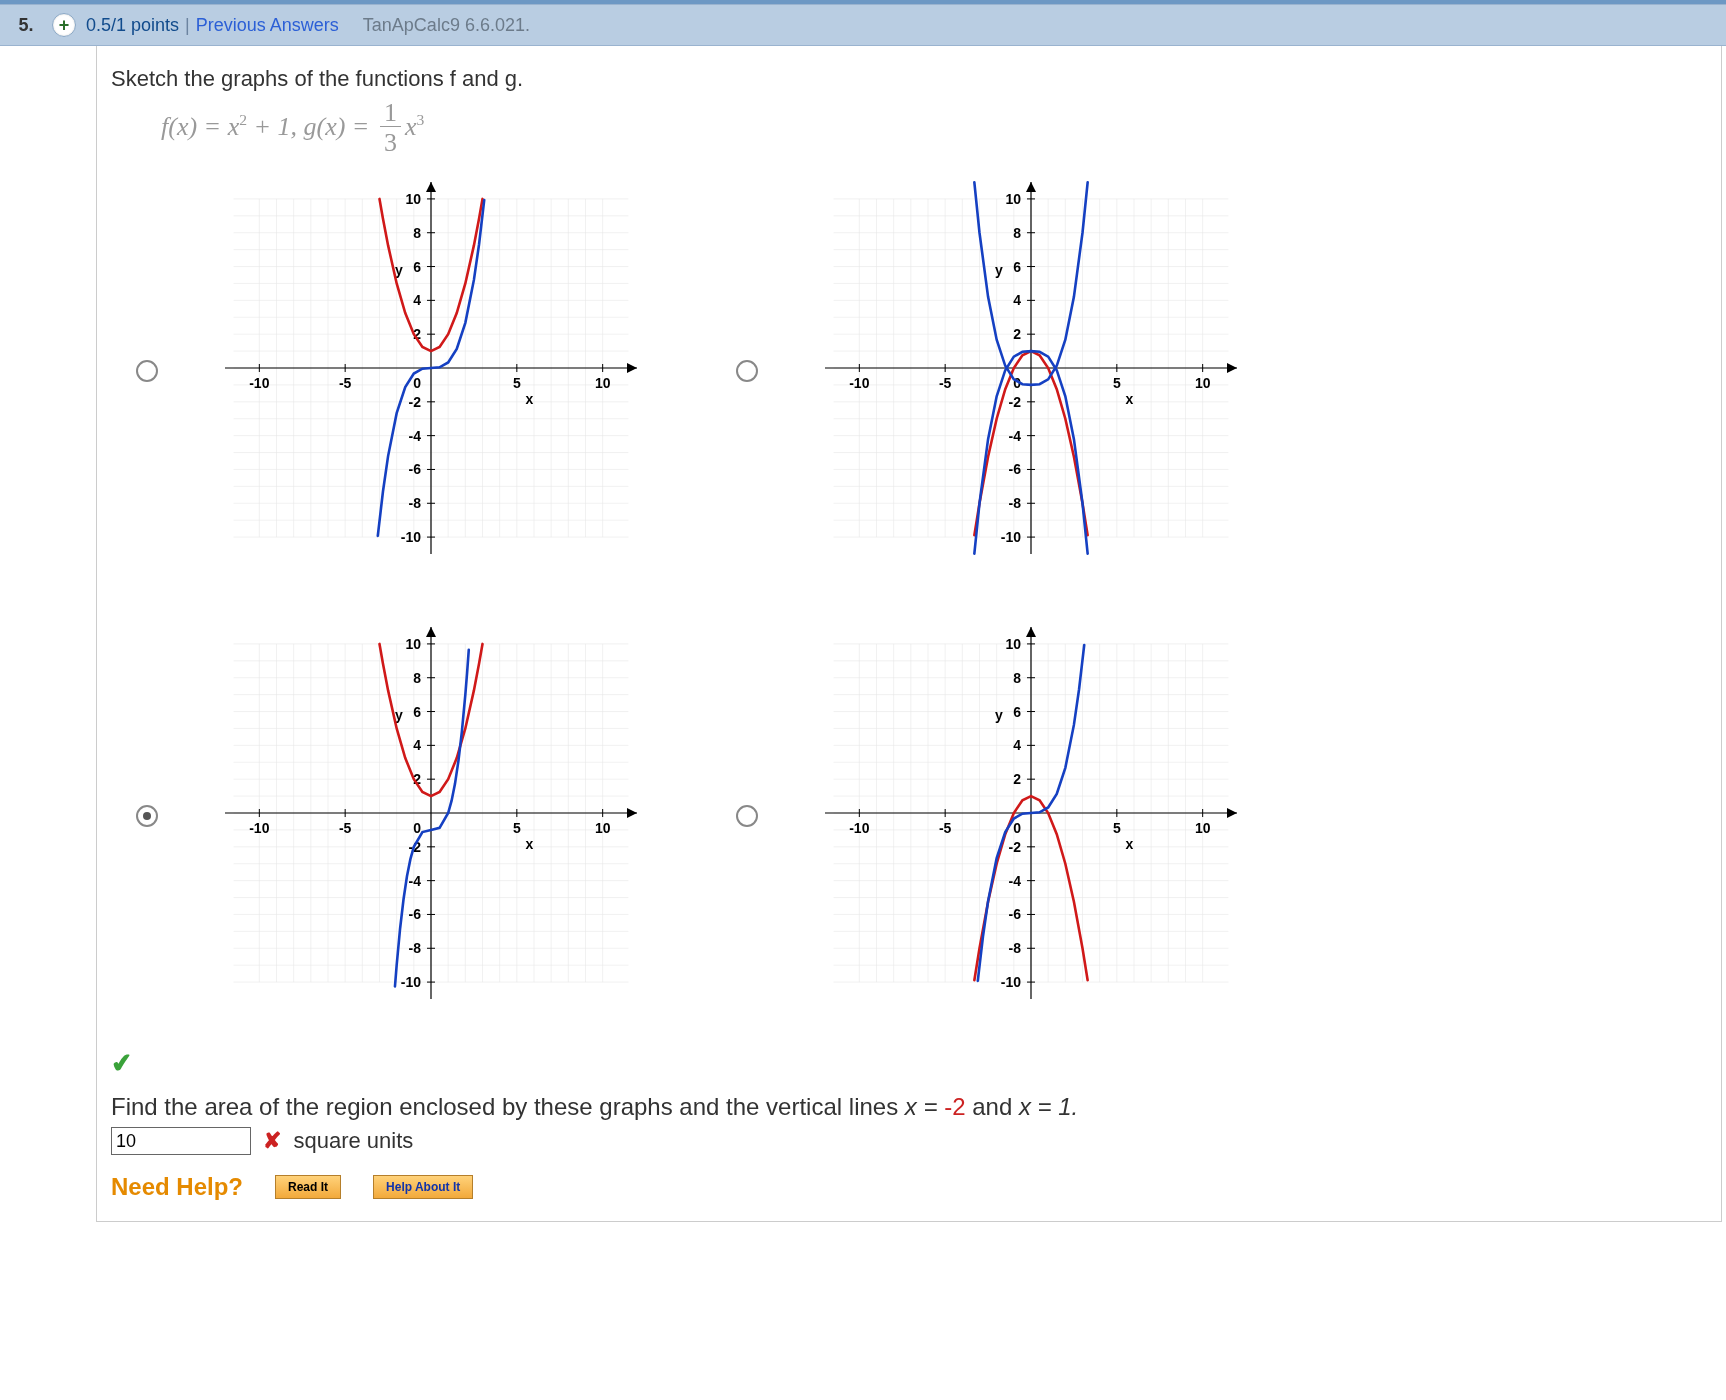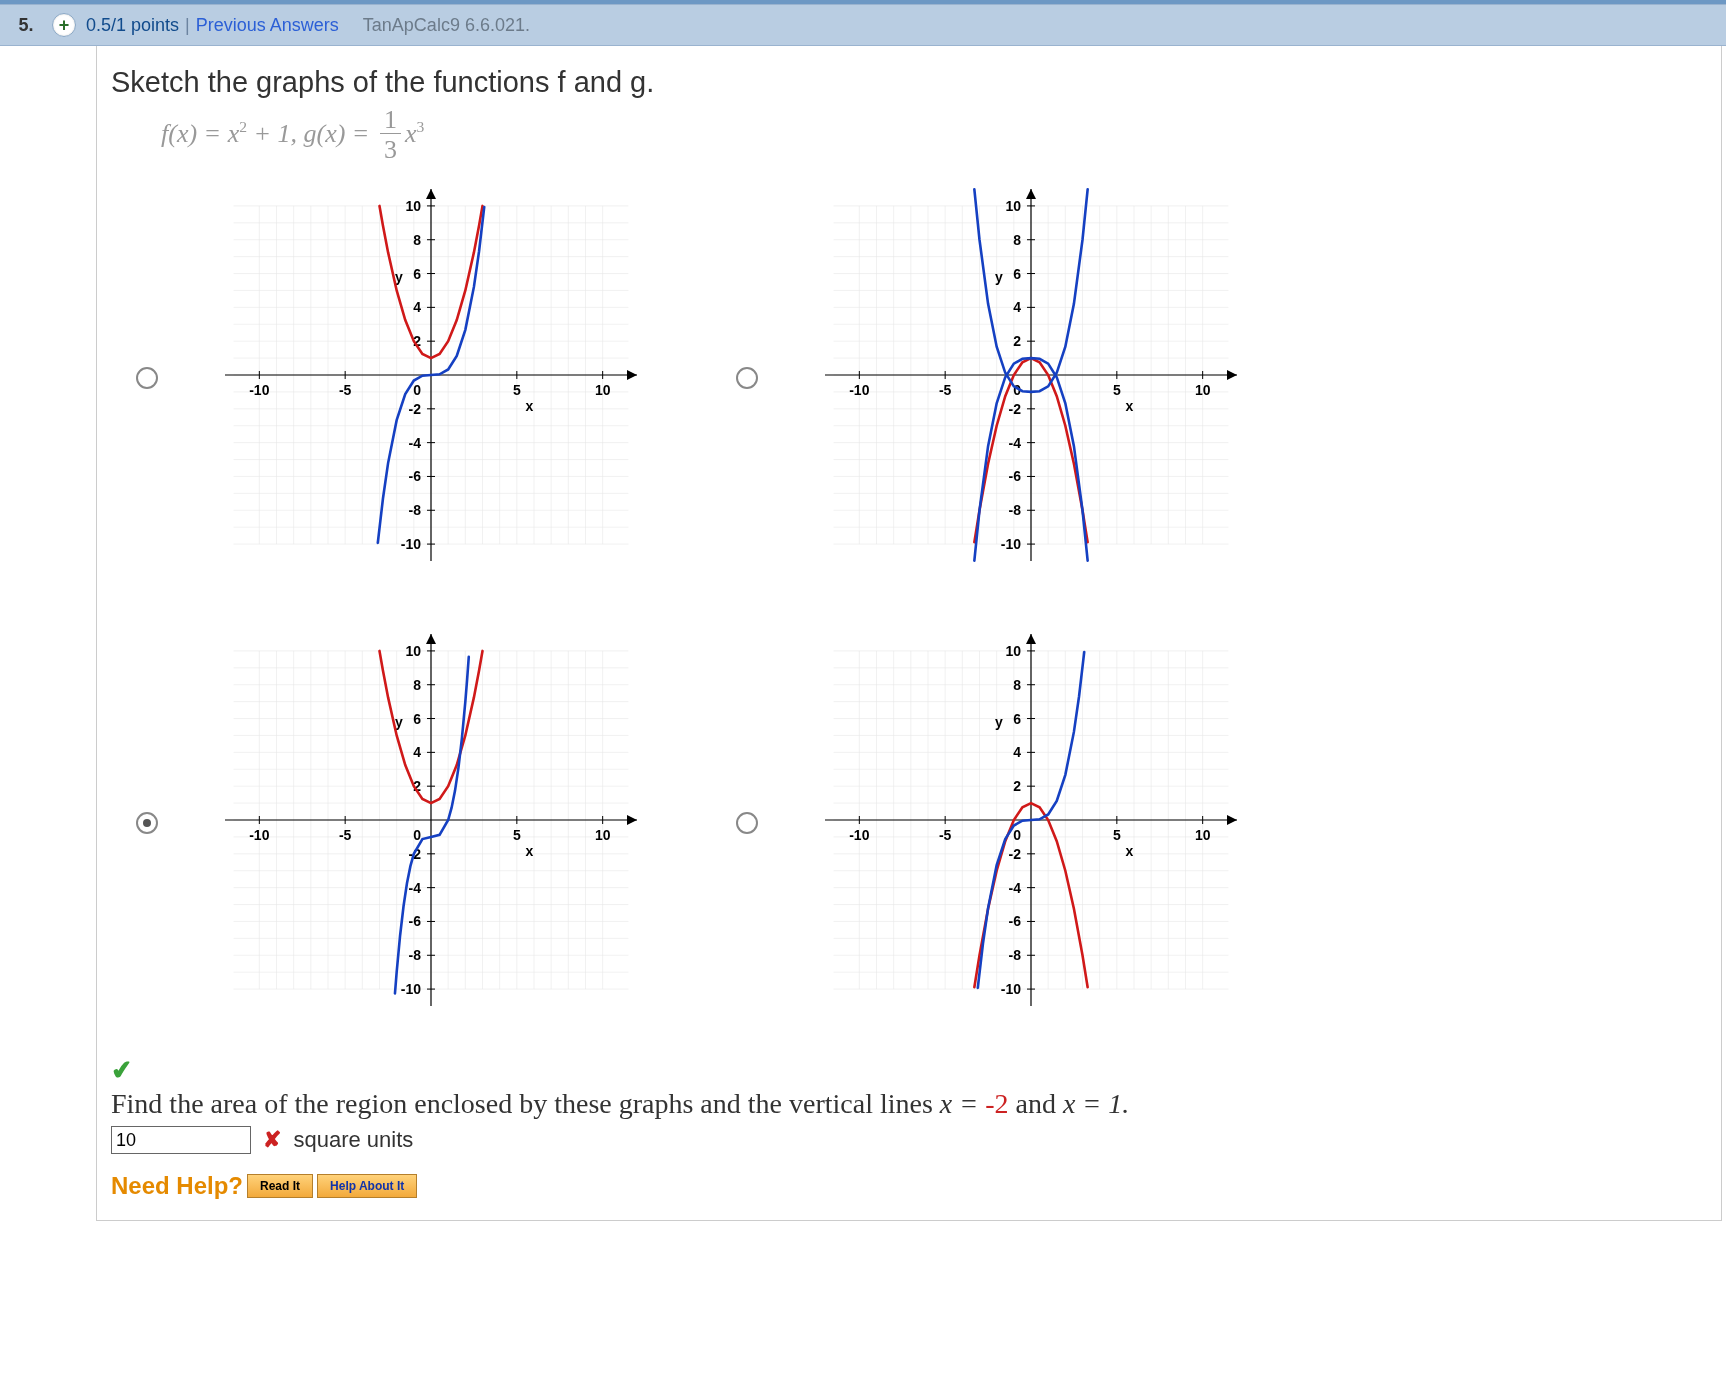--- a/index.html
+++ b/index.html
@@ -67,21 +67,21 @@
   }
   .body {
     border: 1px solid #ccc;
     border-top: none;
     margin-left: 96px;
     margin-right: 4px;
     padding: 20px 14px 20px 14px;
     position: relative;
   }
   .prompt {
-    font-size: 29px;
+    font-size: 22px;
     margin-bottom: 8px;
   }
   .formula {
     font-family: "Georgia", "Times New Roman", serif;
     color: #999;
     font-size: 26px;
     margin: 0 0 18px 50px;
     position: relative;
     height: 50px;
   }
@@ -118,23 +118,22 @@
     width: 480px;
     height: 400px;
   }
   .check-icon {
     display:inline-block;
     font-size: 26px; color:#3aa23a; font-weight:bold;
     transform: rotate(-6deg);
     margin-bottom: -4px;
   }
   .second-prompt {
-    font-size: 28px;
-    margin-top: 4px;
-    font-family: Liberation Serif, serif;
+    font-size: 24px;
+    margin-top: 16px;
   }
   .second-prompt .neg2 { color:#c22; }
   .answer-row {
     display:flex; align-items:center; gap:8px; margin-top:6px;
   }
   .answer-input {
     width: 130px;
     height: 26px;
     border: 1px solid #666;
     font-size: 18px;
@@ -142,21 +141,21 @@
     font-family: inherit;
   }
   .x-icon {
     color:#c22; font-weight:bold; font-size:22px;
     margin: 0 4px;
   }
   .units {
     font-size: 22px;
   }
   .needhelp-row {
-    display:flex; align-items:center; gap:4px;
+    display:flex; align-items:center; gap:32px;
     margin-top: 18px;
   }
   .needhelp-label {
     color:#e58a00; font-weight:bold; font-size:24px;
     cursor: pointer;
   }
   .help-btn {
     background: linear-gradient(#ffd27a, #f2a93b);
     border: 1px solid #b57f2b;
     font-size: 12px;

